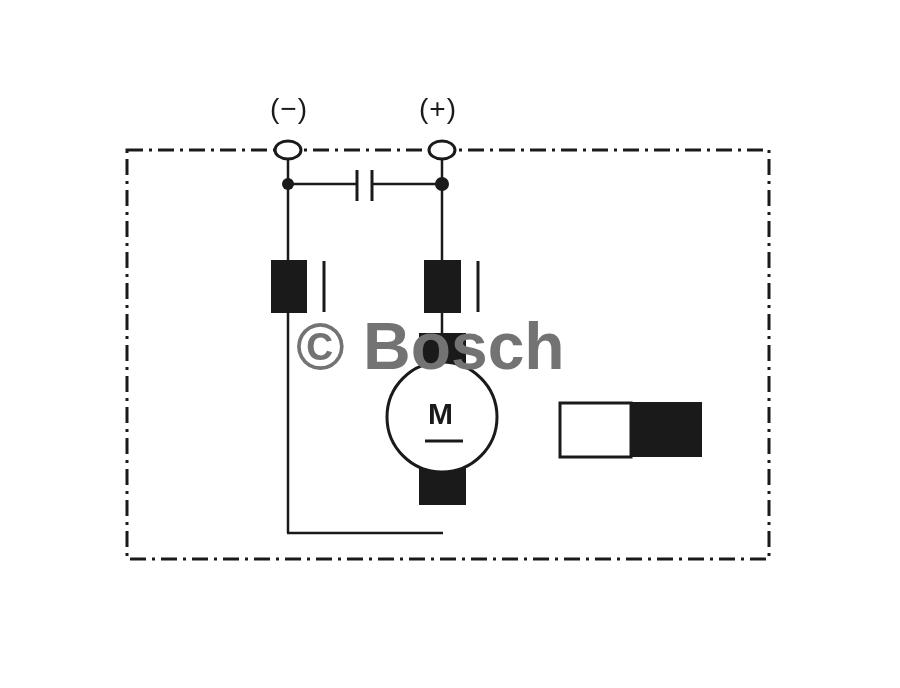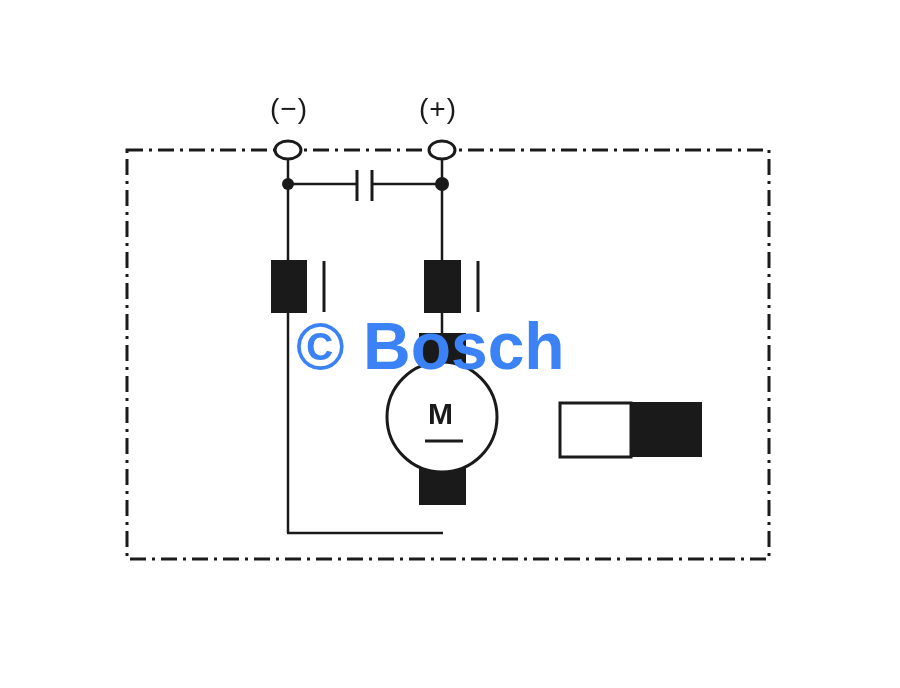--- a/index.html
+++ b/index.html
@@ -2,21 +2,21 @@
 <html><head>
 <meta charset="utf-8">
 <style>
   html, body { margin: 0; padding: 0; background: #ffffff; }
   body { width: 900px; height: 688px; position: relative; overflow: hidden;
          font-family: "Liberation Sans", sans-serif; }
   #diagram { position: absolute; left: 0; top: 0; }
   .term-label { position: absolute; font-size: 28px; color: #1a1a1a;
                 font-family: "Liberation Sans", sans-serif; letter-spacing: 1px; }
   .watermark { position: absolute; font-size: 66px; font-weight: bold;
-               color: #3b82f6; font-family: "Liberation Sans", sans-serif;
+               color: #737373; font-family: "Liberation Sans", sans-serif;
                white-space: nowrap; pointer-events: none; }
   .motor-label { position: absolute; font-size: 30px; font-weight: bold;
                  color: #1a1a1a; font-family: "Liberation Sans", sans-serif; }
 </style>
 </head>
 <body>
 
 <svg id="diagram" width="900" height="688" viewBox="0 0 900 688" xmlns="http://www.w3.org/2000/svg">
 
   <rect x="127" y="150" width="642" height="409" fill="none" stroke="#1a1a1a" stroke-width="3" stroke-dasharray="16,6,3,6"></rect>

